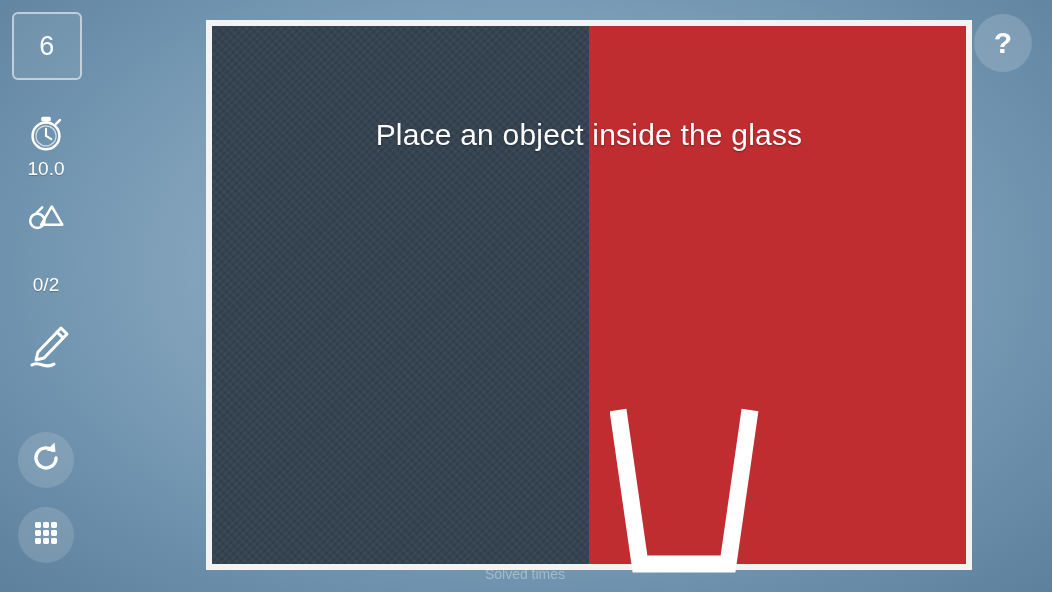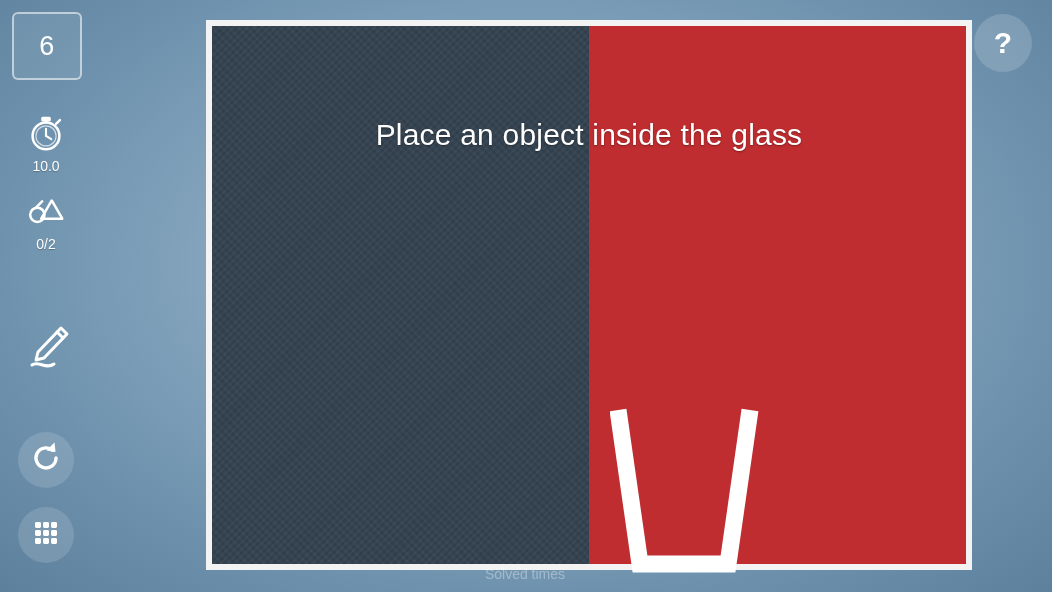--- a/index.html
+++ b/index.html
@@ -45,21 +45,21 @@
     flex-direction: column;
     align-items: center;
   }
   .hud-group {
     display: flex;
     flex-direction: column;
     align-items: center;
   }
   .hud-value {
     color: #ffffff;
-    font-size: 14px;
+    font-size: 19px;
     margin-top: 2px;
     text-shadow: 0 1px 1px rgba(0,0,0,0.25);
   }
   .hud-icon {
     width: 46px;
     height: 46px;
     display: block;
   }
 
   
@@ -177,21 +177,21 @@
           <rect x="19" y="7" width="10" height="5" rx="1.6" fill="#ffffff"></rect>
           <rect x="22.6" y="11" width="2.8" height="3" fill="#ffffff"></rect>
           <line x1="34.5" y1="14.5" x2="38.5" y2="10.5" stroke="#ffffff" stroke-width="2.6" stroke-linecap="round"></line>
           <line x1="24" y1="27" x2="24" y2="19.5" stroke="#ffffff" stroke-width="2.2" stroke-linecap="round"></line>
           <line x1="24" y1="27" x2="29.5" y2="30.5" stroke="#ffffff" stroke-width="2.2" stroke-linecap="round"></line>
         </svg>
       </span>
       <span class="hud-value">10.0</span>
     </div>
 
-    <div class="hud-group" style="margin-top:14px;">
+    <div class="hud-group" style="margin-top:14px;gap:32px;">
       <span class="hud-icon">
         <svg viewBox="0 0 48 48" width="46" height="46">
           <circle cx="15" cy="28" r="7.5" fill="none" stroke="#ffffff" stroke-width="2.6"></circle>
           <path d="M30 13 L41 32 L19 32 Z" fill="none" stroke="#ffffff" stroke-width="2.6" stroke-linejoin="round"></path>
           <line x1="14" y1="20" x2="20" y2="14" stroke="#ffffff" stroke-width="2.6" stroke-linecap="round"></line>
         </svg>
       </span>
       <span class="hud-value">0/2</span>
     </div>
   </div>

